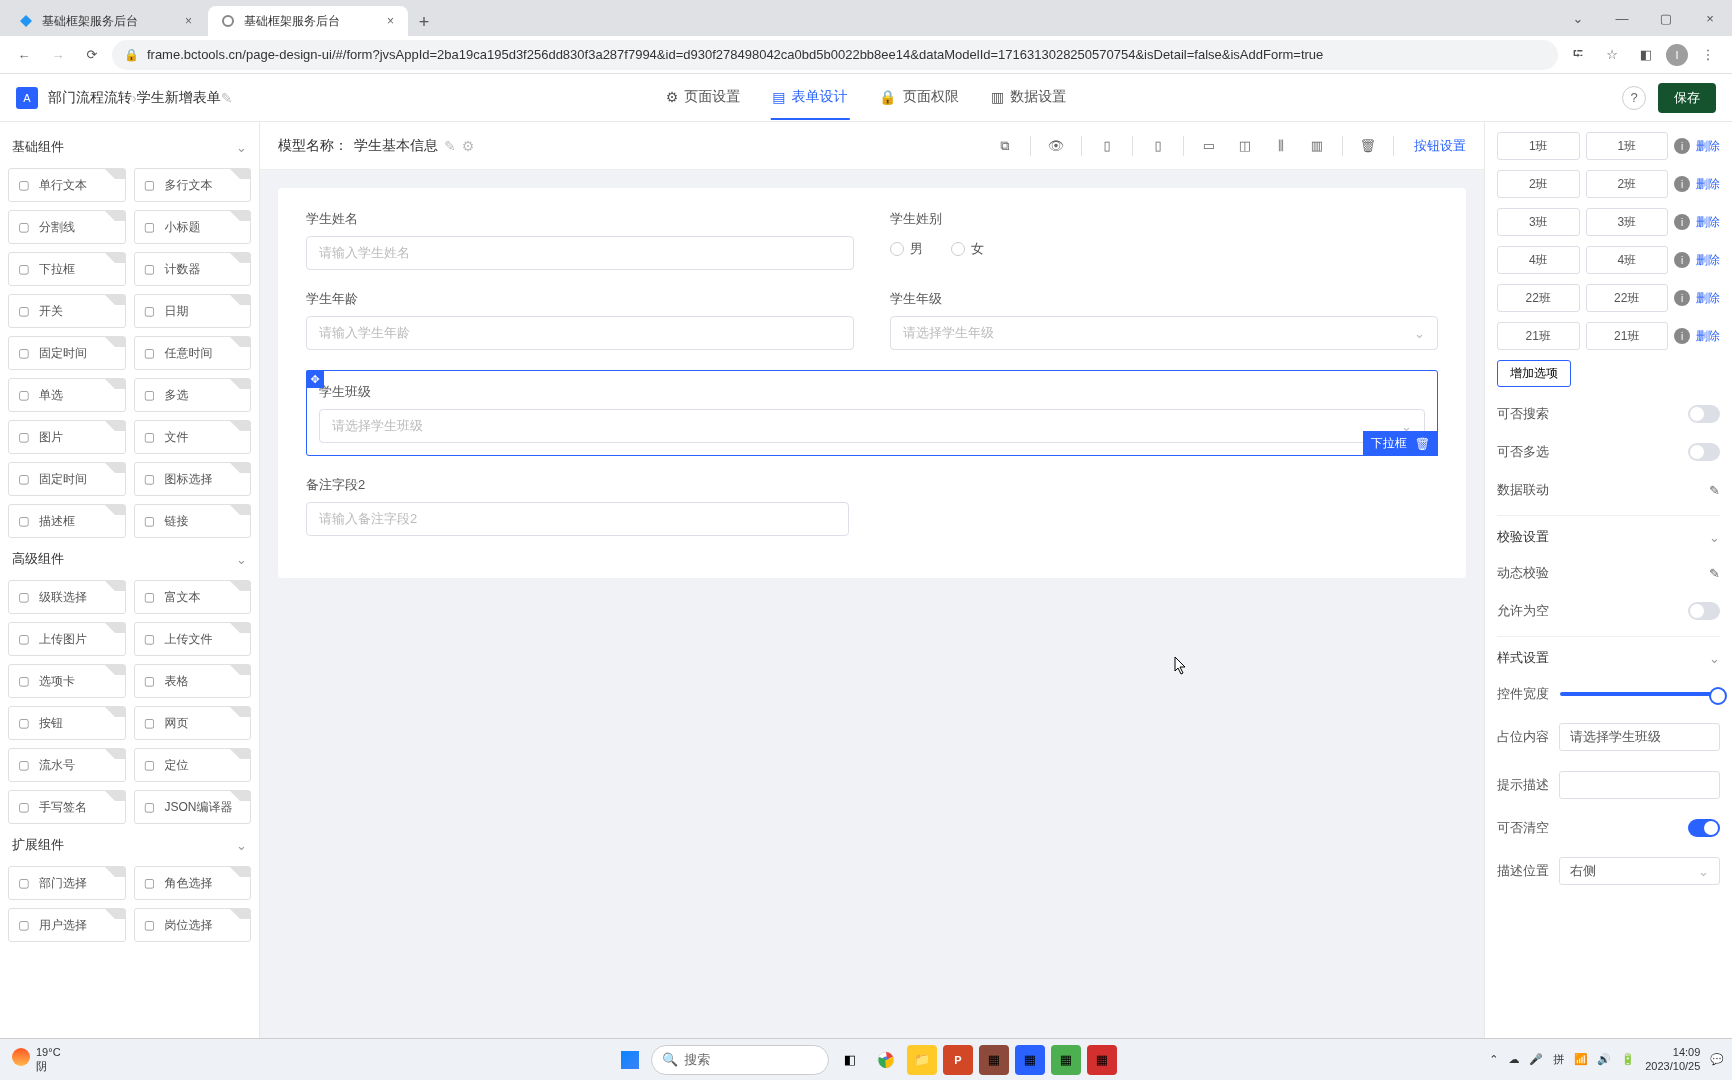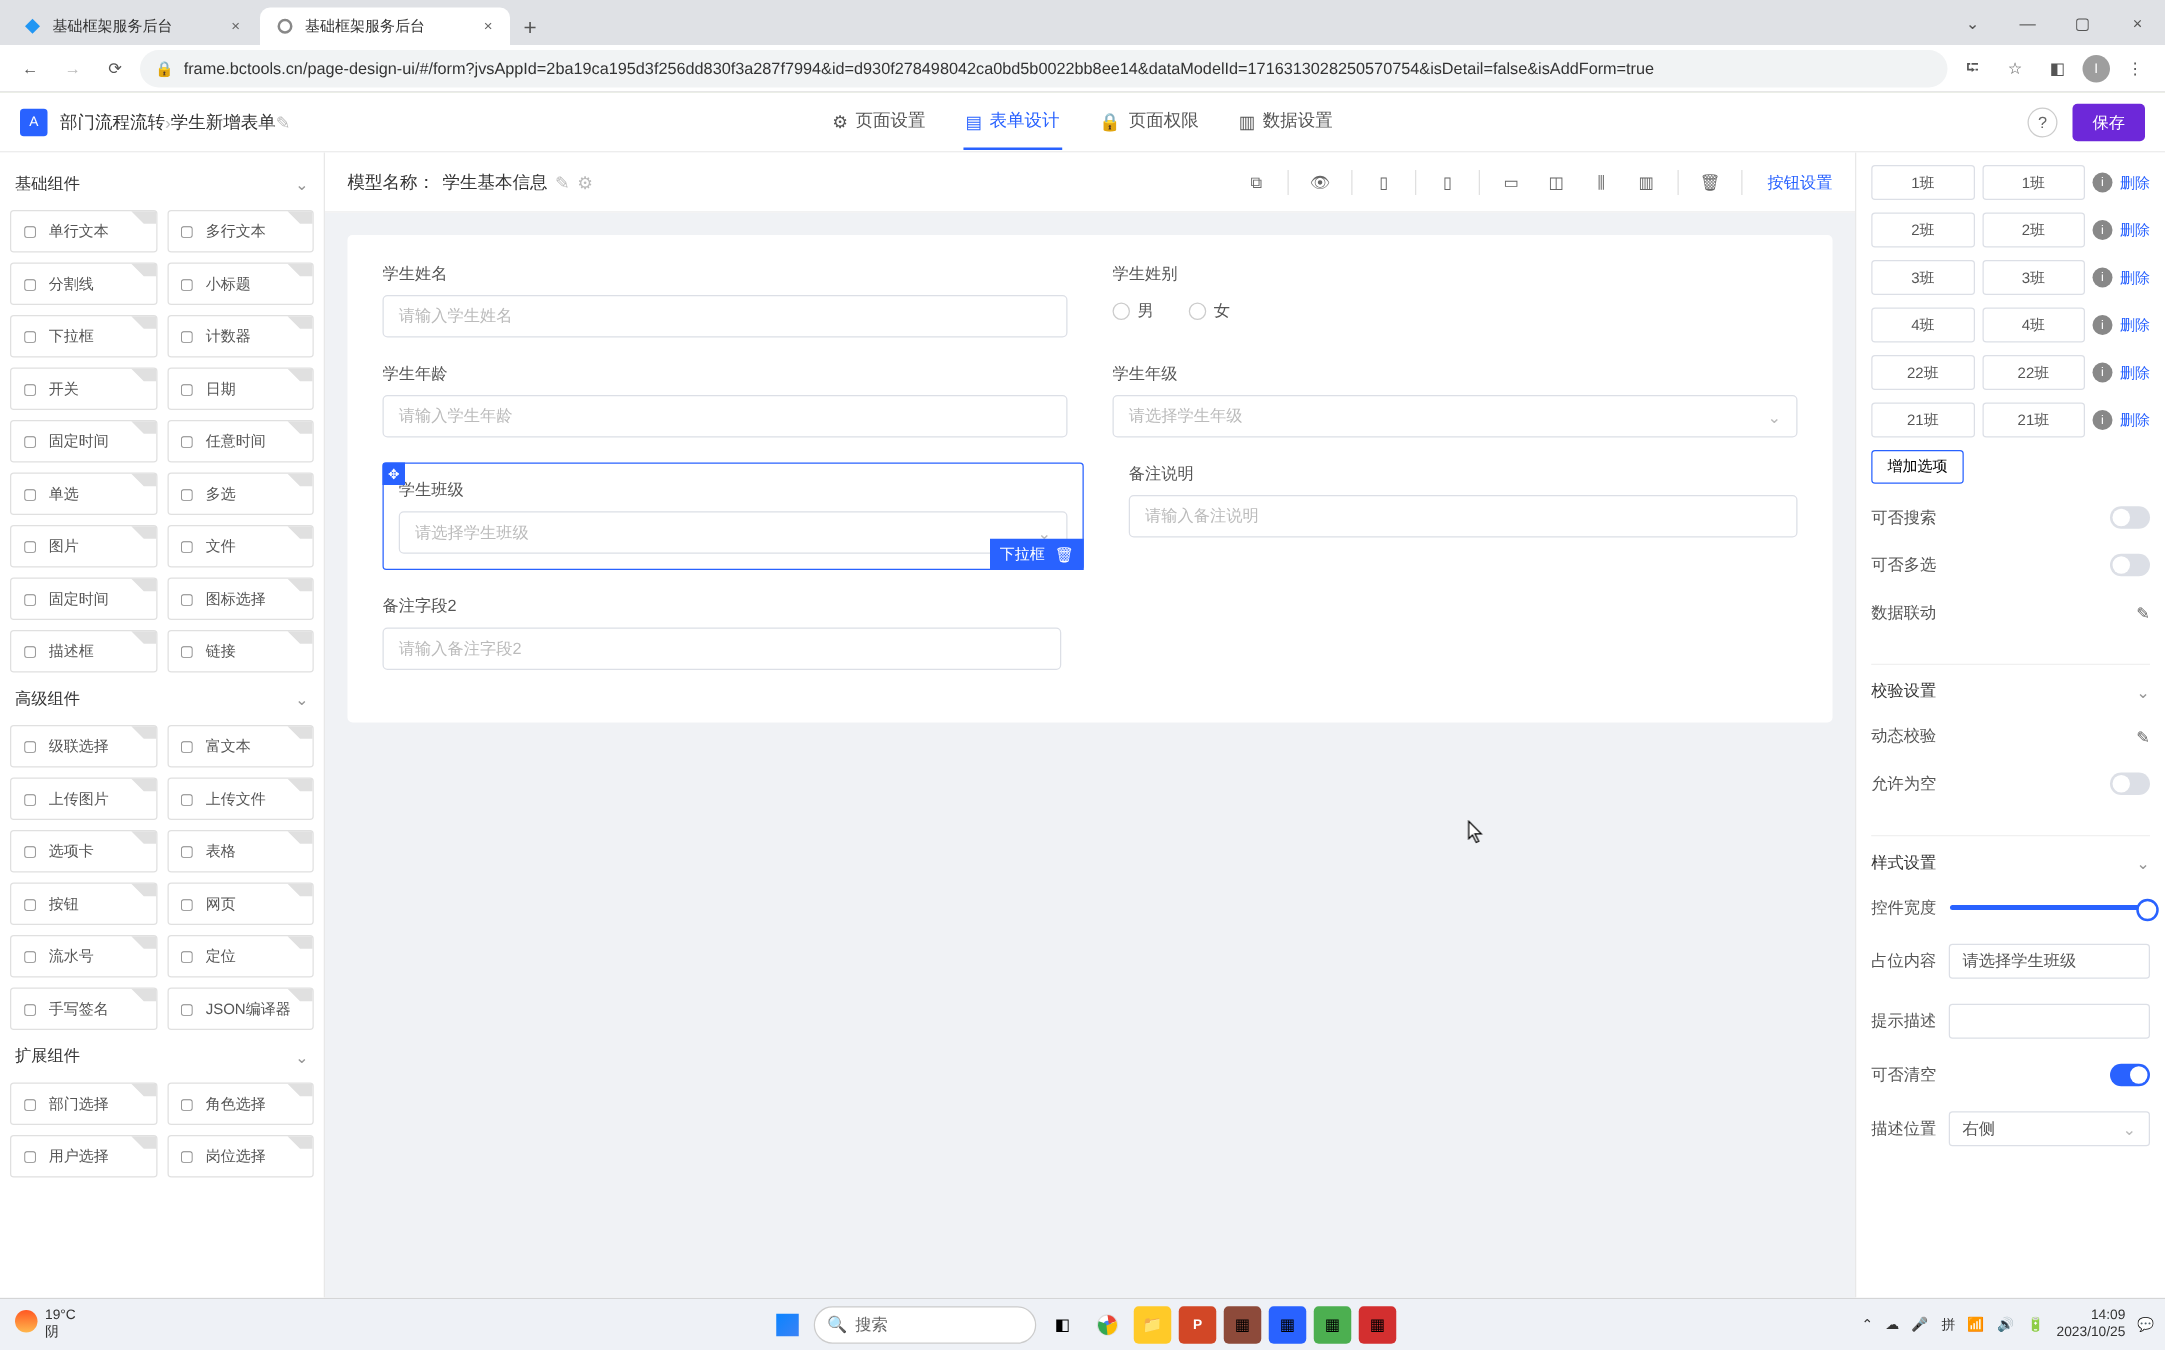--- a/index.html
+++ b/index.html
@@ -25,21 +25,21 @@
 
 .app-header { height: 48px; background: #fff; border-bottom: 1px solid #e8e8e8; display: flex; align-items: center; padding: 0 16px; }
 .app-header .logo { width: 22px; height: 22px; background: #2962ff; border-radius: 3px; display:flex; align-items:center; justify-content:center; color:#fff; font-size:11px; margin-right:10px; }
 .breadcrumb { display: flex; align-items: center; gap: 0; color: #333; font-size: 14px; }
 .breadcrumb .sep { color: #bbb; }
 .center-tabs { margin: 0 auto; display: flex; gap: 28px; position: absolute; left: 50%; transform: translateX(-50%); }
 .center-tab { display: flex; align-items: center; gap: 6px; color: #555; font-size: 14px; padding: 12px 2px; border-bottom: 2px solid transparent; }
 .center-tab.active { color: #2962ff; border-bottom-color: #2962ff; }
 .hdr-right { margin-left: auto; display: flex; align-items: center; gap: 12px; }
 .help-ic { width: 24px; height: 24px; border: 1px solid #ccc; border-radius: 50%; display:flex; align-items:center; justify-content:center; color:#666; font-size:13px; }
-.save-btn { background: #6d28d9; color: #fff; padding: 6px 16px; border-radius: 4px; font-size: 13px; }
+.save-btn { background: #14532d; color: #fff; padding: 6px 16px; border-radius: 4px; font-size: 13px; }
 
 
 .main { display: flex; height: calc(1080px - 36px - 38px - 48px - 42px); background: #f0f2f5; position: relative; }
 .left-panel { width: 260px; background: #fff; border-right: 1px solid #e8e8e8; overflow-y: auto; padding: 8px; }
 .group-hdr { display: flex; align-items: center; justify-content: space-between; padding: 8px 4px; color: #333; font-size: 13px; }
 .chev { color: #999; }
 .comp-grid { display: grid; grid-template-columns: 1fr 1fr; gap: 8px; padding: 4px 0; }
 .comp-item { height: 34px; border: 1px solid #e0e0e0; border-radius: 3px; display: flex; align-items: center; padding: 0 8px; font-size: 12px; color: #555; gap: 8px; position: relative; background: #fff; }
 .comp-item::after { content:""; position:absolute; top:0; right:0; width:10px; height:10px; border-top:10px solid #e0e0e0; border-left:10px solid transparent; }
 .comp-ico { width: 14px; height: 14px; display:inline-flex; align-items:center; justify-content:center; color:#888; font-size:12px; }
@@ -68,21 +68,21 @@
 .field-tag { position: absolute; bottom: -1px; right: -1px; background: #2962ff; color: #fff; padding: 4px 8px; font-size: 12px; display: flex; align-items: center; gap: 8px; }
 
 
 .right-panel { width: 248px; background: #fff; border-left: 1px solid #e8e8e8; overflow-y: auto; padding: 10px 12px; font-size: 13px; }
 .opt-row { display: flex; align-items: center; gap: 6px; margin-bottom: 10px; }
 .opt-input { flex:1; height: 28px; border: 1px solid #dcdfe6; border-radius: 3px; text-align: center; font-size: 12px; color:#555; display:flex; align-items:center; justify-content:center; }
 .opt-info { width: 16px; height: 16px; border-radius:50%; background:#888; color:#fff; font-size:10px; display:flex; align-items:center; justify-content:center; }
 .opt-del { color: #2962ff; font-size: 12px; }
 .add-opt-btn { border: 1px solid #2962ff; color: #000000; padding: 4px 12px; border-radius: 3px; font-size: 12px; display:inline-block; }
 .prop-row { display: flex; align-items: center; justify-content: space-between; padding: 10px 0; color: #555; }
-.section-hdr { display: flex; align-items: center; justify-content: space-between; padding: 12px 0 8px; border-top: 1px solid #f0f0f0; margin-top: 22px; color:#333; font-weight:500; }
+.section-hdr { display: flex; align-items: center; justify-content: space-between; padding: 12px 0 8px; border-top: 1px solid #f0f0f0; margin-top: 6px; color:#333; font-weight:500; }
 .toggle { width: 32px; height: 18px; background: #dcdfe6; border-radius: 10px; position: relative; }
 .toggle::after { content:""; position:absolute; width:14px; height:14px; background:#fff; border-radius:50%; top:2px; left:2px; }
 .toggle.on { background:#2962ff; }
 .toggle.on::after { left:16px; }
 .edit-ic { color:#666; }
 .slider { position:relative; width:160px; height:4px; background:#2962ff; border-radius:2px; }
 .slider::after { content:""; position:absolute; right:-7px; top:-5px; width:14px; height:14px; border:2px solid #2962ff; background:#fff; border-radius:50%; }
 .prop-sel { flex:1; margin-left:10px; height:28px; border:1px solid #dcdfe6; border-radius:3px; padding:0 10px; color:#555; display:flex; align-items:center; justify-content:space-between; }
 
 
@@ -410,26 +410,20 @@
             <div class="field-label">学生班级</div>
             <div class="field-input">
                 <span>请选择学生班级</span>
                 <span style="color:#bbb">⌄</span>
               </div>
             <div class="field-tag">
                 <span>下拉框</span>
                 <span>🗑</span>
               </div>
           </div>
-          <div class="form-field">
-            <div class="field-label">备注说明</div>
-            <div class="field-input">
-                <span>请输入备注说明</span>
-              </div>
-          </div>
         </div>
         <div class="form-row">
           <div class="form-field" style="max-width:48%">
             <div class="field-label">备注字段2</div>
             <div class="field-input">
                 <span>请输入备注字段2</span>
               </div>
           </div>
         </div>
       </div>

